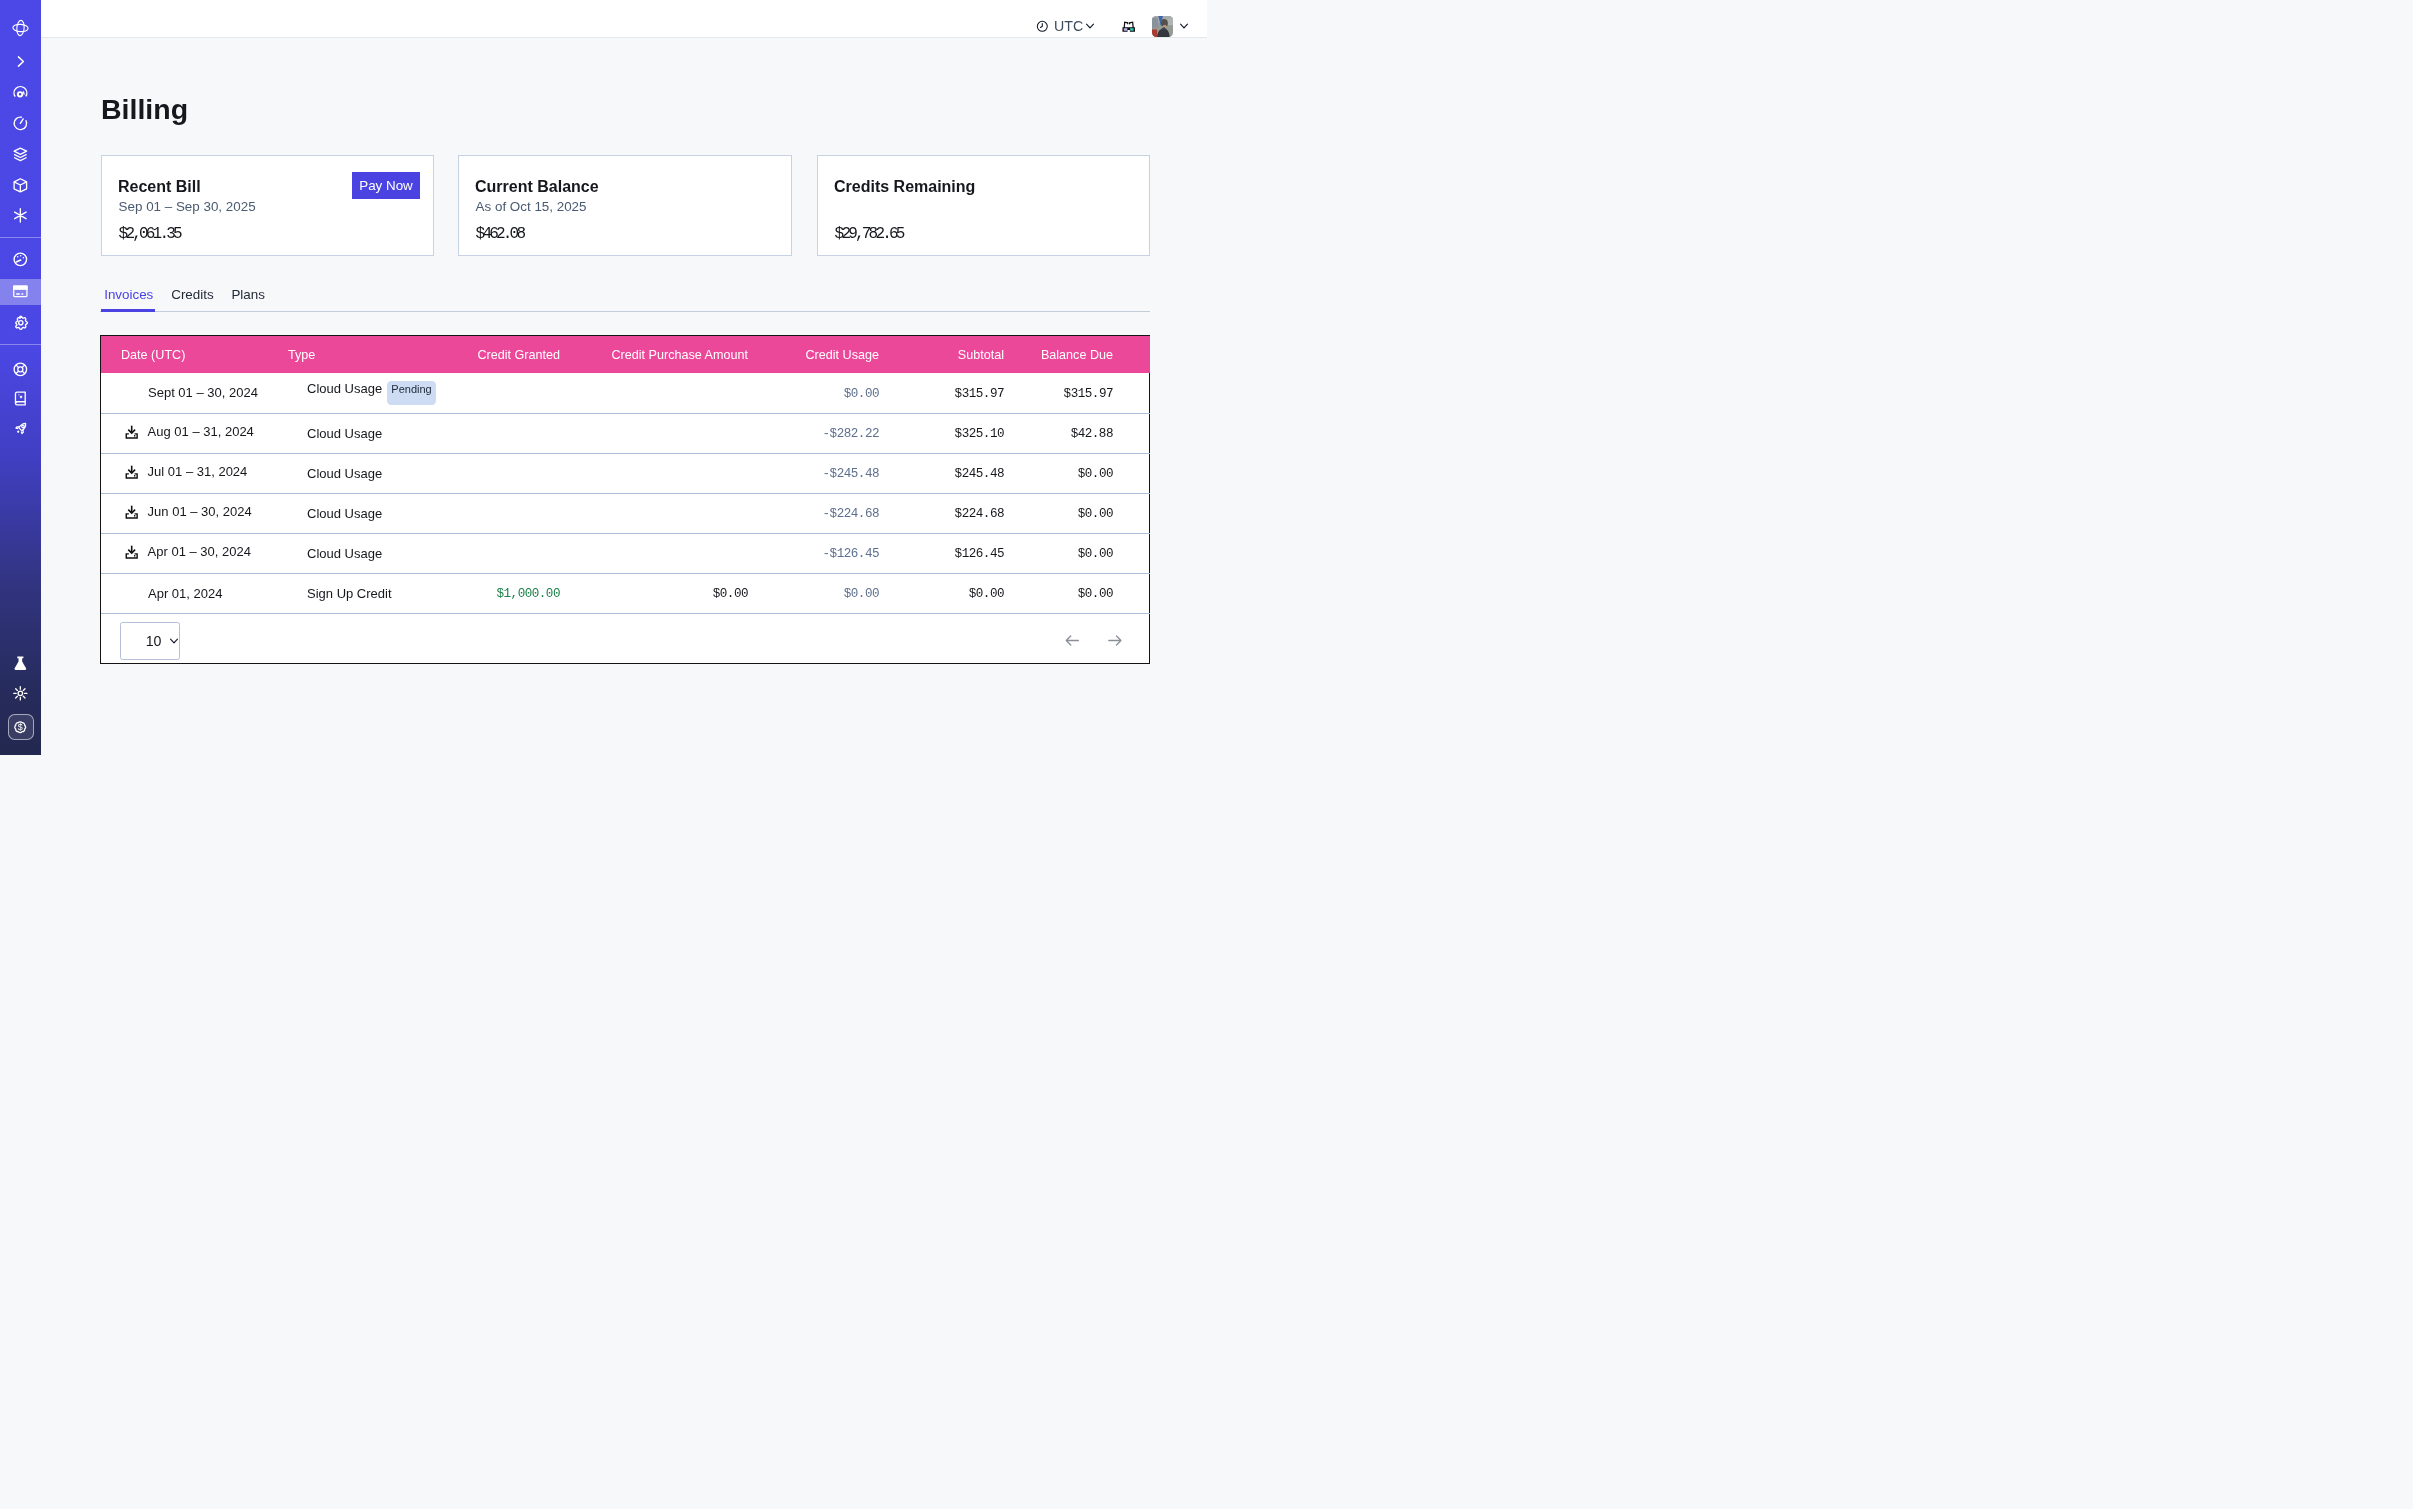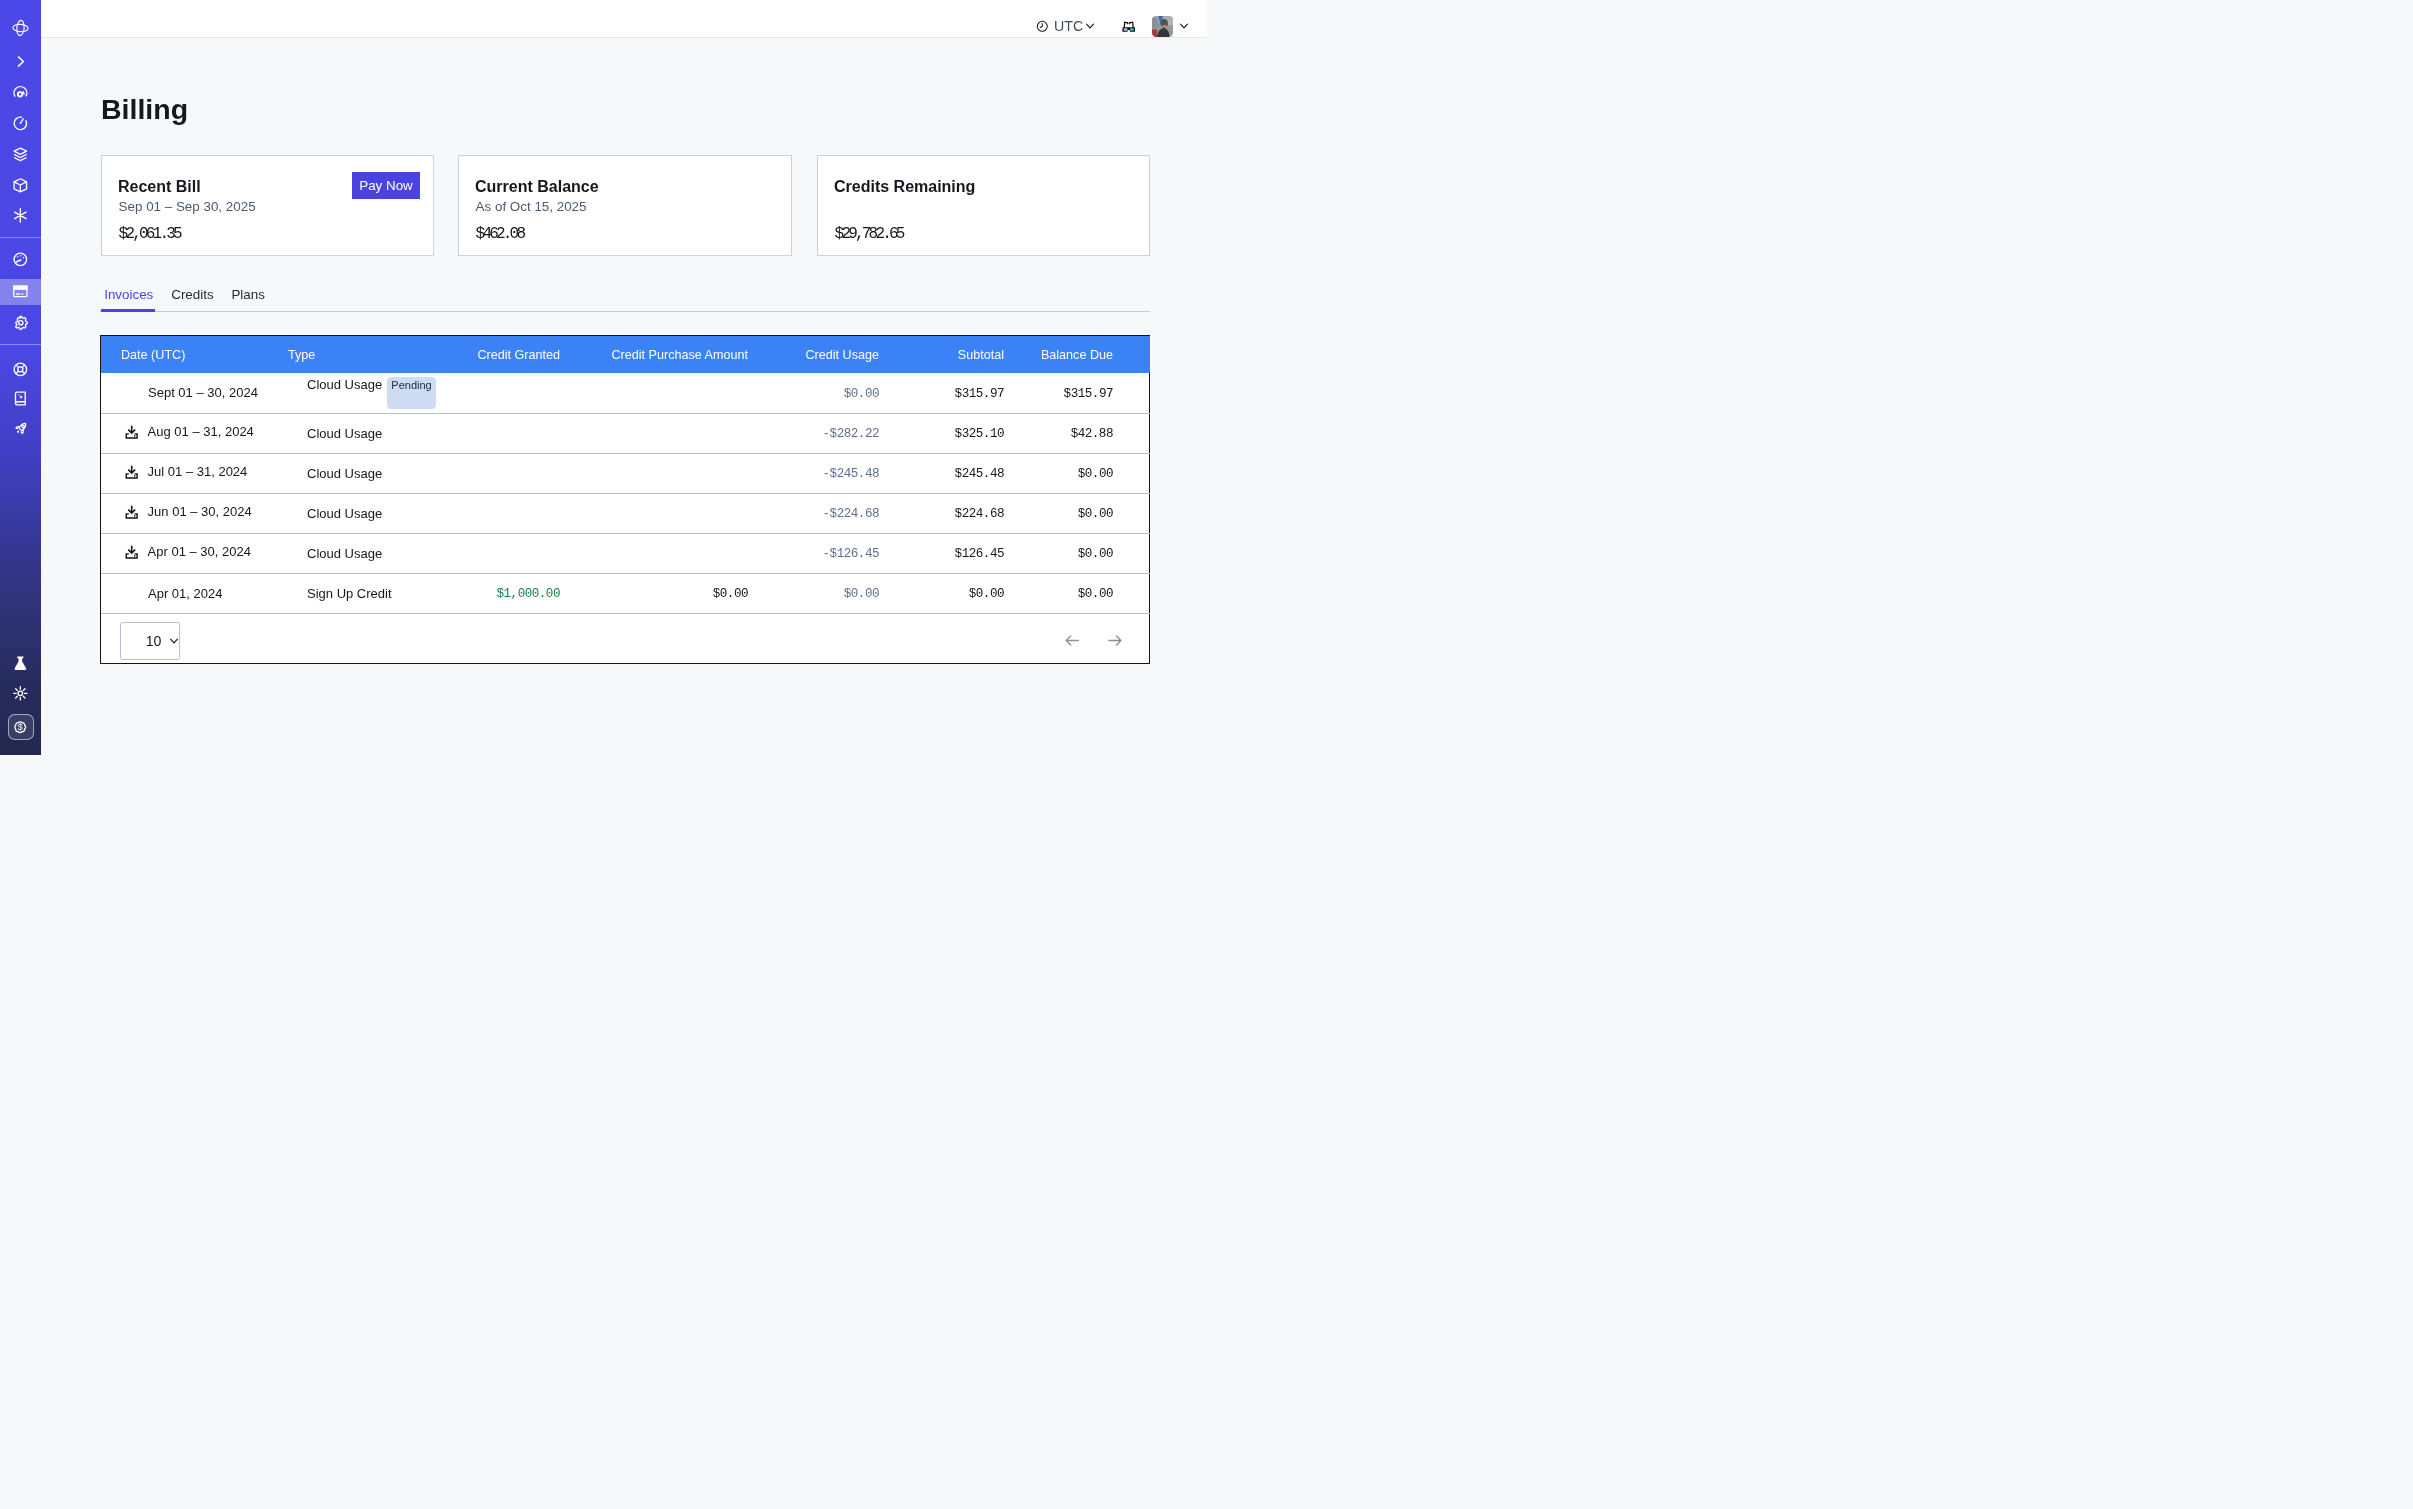--- a/index.html
+++ b/index.html
@@ -37,37 +37,37 @@
 
 #tabs { position:absolute; left:100px; top:249px; font-size:13.4px;text-align:center; }
 .tab { display:inline-block; }
 #tabline { position:absolute; left:100px; top:273px; width:1050px; height:0.8px; background:#c4cdda; }
 #tabactive { position:absolute; left:101px; top:271px; width:54px; height:2.5px; background:#4a43e2; }
 
 
 #tablewrap { position:absolute; left:100px; top:297px; width:1050px; border:0.8px solid #141414; border-bottom-width:1.7px; background:#fff; }
 table { border-collapse:collapse; table-layout:fixed; width:1049px; }
 col.c1{width:187px} col.c2{width:155px} col.c3{width:137px} col.c4{width:188px} col.c5{width:131px} col.c6{width:125px} col.c7{width:126px}
-thead tr { background:#3b82f6; height:37px; }
+thead tr { background:#ec4899; height:37px; }
 th { color:#fff; font-weight:400; font-size:12.6px; }
 th, td { white-space:nowrap; }
 tbody tr { height:40px; border-bottom:0.8px solid #b0bfd9;margin-top:42px; }
 
 td { font-size:13px; color:#16181d; }
 .al { text-align:left; padding-left:20px; }
 .ar { text-align:right; padding-right:20px; }
 th.ar7, td.ar7 { text-align:right; padding-right:37px; }
 td.c2cell { padding-left:19px; }
 td .mono, span.mono { font-family:"Liberation Mono", monospace; font-size:12.6px; letter-spacing:-0.5px; }
 .slate { color:#5d6f8e; }
 .green { color:#1d8048; }
 .datecell { padding-left:20px; }
 .datecell .dl { display:inline-block; vertical-align:-2.9px; margin-left:4.2px; margin-right:9px; width:13.4px; }
 .datecell .nodl { display:inline-block; width:27px; }
-.badge { display:inline-block; background:#cedcf3; color:#1d2939; font-size:11px; line-height:16.7px; height:32px; padding:0 4.2px; border-radius:4.2px; margin-left:5px; }
+.badge { display:inline-block; background:#cedcf3; color:#1d2939; font-size:11px; line-height:16.7px; height:24px; padding:0 4.2px; border-radius:4.2px; margin-left:5px; }
 
 
 #pager { position:relative; width:100%; height:49px; background:#fff; }
 #pagesel { position:absolute; left:19px; top:8px; width:60px; height:38px; border:0.8px solid #b3c0d8; border-radius:2.5px; background:#fff; display:flex; align-items:center; justify-content:flex-end; gap:7.5px; font-size:14.2px; color:#16181d; }
 </style>
 </head>
 <body>
 
 <div id="sidebar">
   <div id="active-item"></div>

